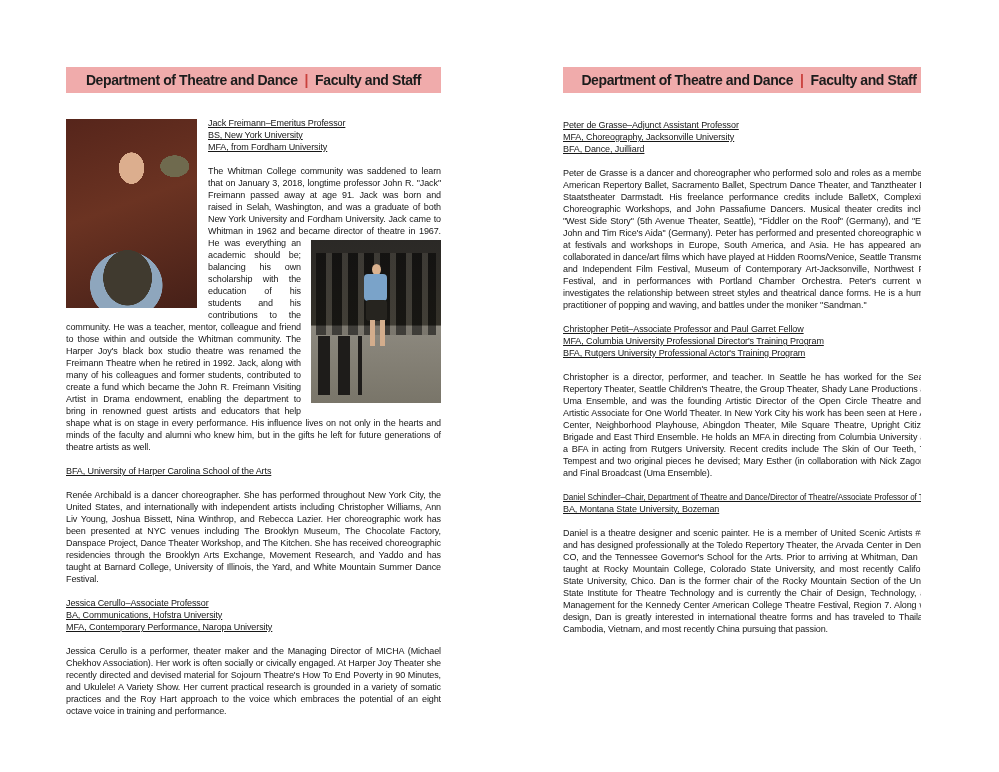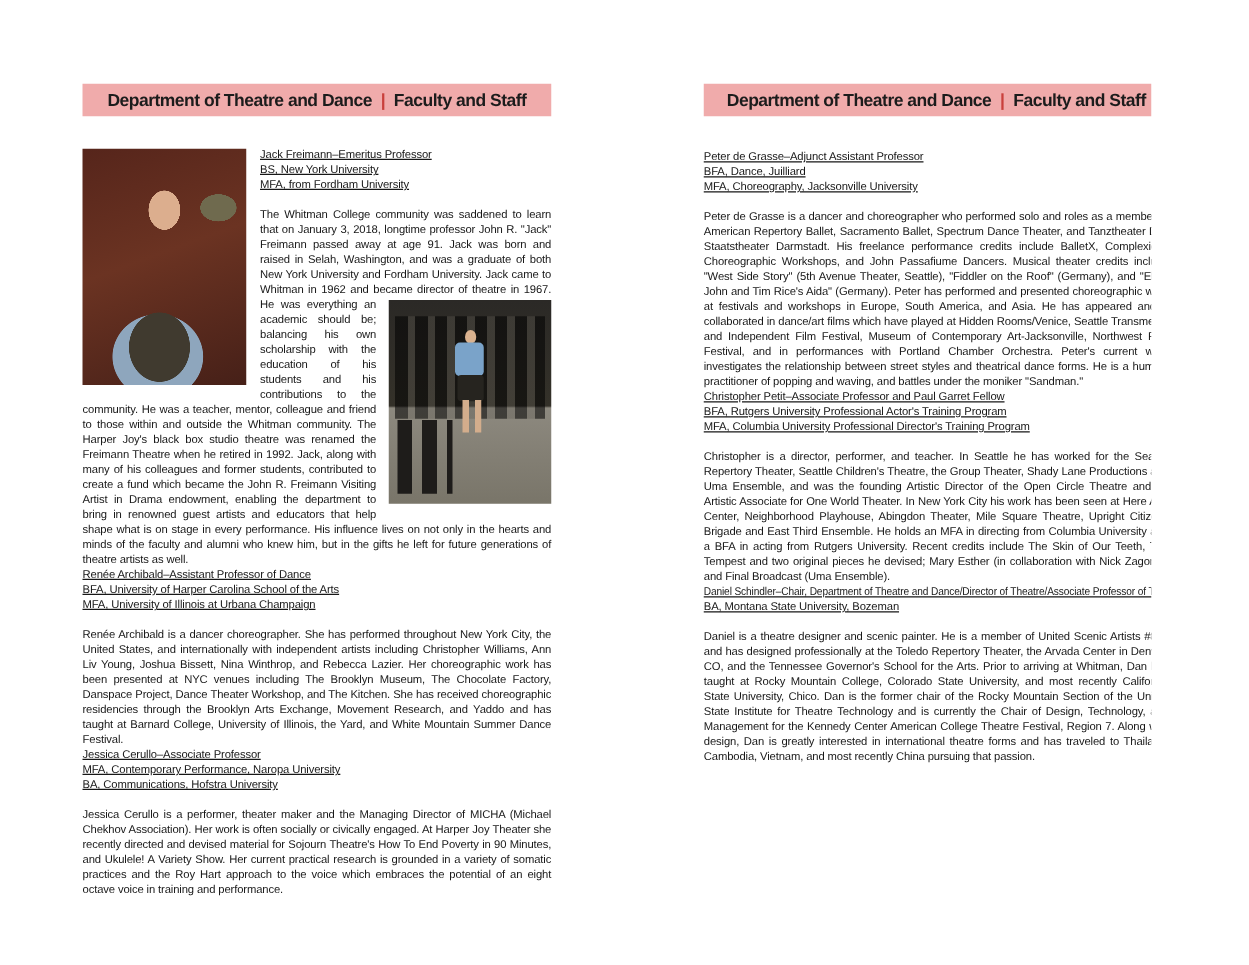--- a/index.html
+++ b/index.html
@@ -22,21 +22,21 @@
   .content {
     margin-top:24px;
     font-size:9px; line-height:12px; letter-spacing:-0.1px;
     color:#171717; text-align:justify;
   }
   .page-right .content { margin-top:26px; }
 
   .entry-title { font-weight:normal; text-align:left; white-space:nowrap; }
   .squeeze { transform:scaleX(0.9); transform-origin:0 50%; }
   .cred-block { text-align:left;text-decoration:underline; }
-  .section { margin-top:0; clear:both; }
+  .section { margin-top:12px; clear:both; }
   .bio { margin-top:12px; }
   .justify-last { text-align:justify; text-align-last:justify; }
 
   
   .photo-portrait {
     float:left; width:131px; height:189px; margin:2px 11px 6px 0;
     background:
       radial-gradient(ellipse 21px 26px at 50% 26%, #dcae8e 0 60%, rgba(0,0,0,0) 61%),
       radial-gradient(ellipse 24px 18px at 83% 25%, #6f6a4e 0 60%, rgba(0,0,0,0) 61%),
       radial-gradient(ellipse 44px 50px at 47% 84%, #403a2f 0 55%, rgba(0,0,0,0) 56%),
@@ -92,62 +92,60 @@
           <span class="fig fig-head"></span>
           <span class="fig fig-shirt"></span>
           <span class="fig fig-shorts"></span>
           <span class="fig fig-legs"></span>
         </span>
         <span>was everything an academic should be; balancing his own scholarship with the education of his students and his contributions to the community. He was a teacher, mentor, colleague and friend to those within and outside the Whitman community. The Harper Joy's black box studio theatre was renamed the Freimann Theatre when he retired in 1992. Jack, along with many of his colleagues and former students, contributed to create a fund which became the John R. Freimann Visiting Artist in Drama endowment, enabling the department to bring in renowned guest artists and educators that help shape what is on stage in every performance. His influence lives on not only in the hearts and minds of the faculty and alumni who knew him, but in the gifts he left for future generations of theatre artists as well.</span>
       </p>
 
       <div class="section">
         <div class="cred-block">
-          <div class="entry-title">Renée Archibald–Assistant Professor of Dance</div>
           <div>BFA, University of Harper Carolina School of the Arts</div>
-          <div>MFA, University of Illinois at Urbana Champaign</div>
         </div>
         <p class="bio">Renée Archibald is a dancer choreographer. She has performed throughout New York City, the United States, and internationally with independent artists including Christopher Williams, Ann Liv Young, Joshua Bissett, Nina Winthrop, and Rebecca Lazier. Her choreographic work has been presented at NYC venues including The Brooklyn Museum, The Chocolate Factory, Danspace Project, Dance Theater Workshop, and The Kitchen. She has received choreographic residencies through the Brooklyn Arts Exchange, Movement Research, and Yaddo and has taught at Barnard College, University of Illinois, the Yard, and White Mountain Summer Dance Festival.</p>
       </div>
 
       <div class="section">
         <div class="cred-block">
           <div class="entry-title">Jessica Cerullo–Associate Professor</div>
+          <div>BA, Communications, Hofstra University</div>
           <div>MFA, Contemporary Performance, Naropa University</div>
-          <div>BA, Communications, Hofstra University</div>
         </div>
         <p class="bio">Jessica Cerullo is a performer, theater maker and the Managing Director of MICHA (Michael Chekhov Association). Her work is often socially or civically engaged. At Harper Joy Theater she recently directed and devised material for Sojourn Theatre's How To End Poverty in 90 Minutes, and Ukulele! A Variety Show. Her current practical research is grounded in a variety of somatic practices and the Roy Hart approach to the voice which embraces the potential of an eight octave voice in training and performance.</p>
       </div>
 
     </div>
   </div>
 
   <div class="page page-right">
     <div class="header-bar">
       <span>Department of Theatre and Dance</span>
       <span class="pipe">|</span>
       <span>Faculty and Staff</span>
     </div>
 
     <div class="content">
 
       <div class="section" style="margin-top:16px">
         <div class="cred-block">
           <div class="entry-title">Peter de Grasse–Adjunct Assistant Professor</div>
+          <div>MFA, Choreography, Jacksonville University</div>
           <div>BFA, Dance, Juilliard</div>
-          <div>MFA, Choreography, Jacksonville University</div>
         </div>
         <p class="bio">Peter de Grasse is a dancer and choreographer who performed solo and roles as a member of American Repertory Ballet, Sacramento Ballet, Spectrum Dance Theater, and Tanztheater Des Staatstheater Darmstadt. His freelance performance credits include BalletX, Complexions Choreographic Workshops, and John Passafiume Dancers. Musical theater credits include "West Side Story" (5th Avenue Theater, Seattle), "Fiddler on the Roof" (Germany), and "Elton John and Tim Rice's Aida" (Germany). Peter has performed and presented choreographic work at festivals and workshops in Europe, South America, and Asia.  He has appeared and/or collaborated in dance/art films which have played at Hidden Rooms/Venice, Seattle Transmedia and Independent Film Festival, Museum of Contemporary Art-Jacksonville, Northwest Film Festival, and in performances with Portland Chamber Orchestra. Peter's current work investigates the relationship between street styles and theatrical dance forms.  He is a humble practitioner of popping and waving, and battles under the moniker "Sandman."</p>
       </div>
 
       <div class="section">
         <div class="cred-block">
           <div class="entry-title">Christopher Petit–Associate Professor and Paul Garret Fellow</div>
+          <div>MFA, Columbia University Professional Director's Training Program</div>
           <div>BFA, Rutgers University Professional Actor's Training Program</div>
-          <div>MFA, Columbia University Professional Director's Training Program</div>
         </div>
         <p class="bio">Christopher is a director, performer, and teacher. In Seattle he has worked for the Seattle Repertory Theater, Seattle Children's Theatre, the Group Theater, Shady Lane Productions and Uma Ensemble, and was the founding Artistic Director of the Open Circle Theatre and an Artistic Associate for One World Theater. In New York City his work has been seen at Here Arts Center, Neighborhood Playhouse, Abingdon Theater, Mile Square Theatre, Upright Citizens Brigade and East Third Ensemble. He holds an MFA in directing from Columbia University and a BFA in acting from Rutgers University. Recent credits include The Skin of Our Teeth, The Tempest and two original pieces he devised; Mary Esther (in collaboration with Nick Zagone), and Final Broadcast (Uma Ensemble).</p>
       </div>
 
       <div class="section">
         <div class="cred-block">
           <div class="entry-title squeeze">Daniel Schindler–Chair, Department of Theatre and Dance/Director of Theatre/Associate Professor of Theatre</div>
           <div>BA, Montana State University, Bozeman</div>
         </div>
         <p class="bio">Daniel is a theatre designer and scenic painter.  He is a member of United Scenic Artists #829 and has designed professionally at the Toledo Repertory Theater, the Arvada Center in Denver, CO, and the Tennessee Governor's School for the Arts.  Prior to arriving at Whitman, Dan has taught at Rocky Mountain College, Colorado State University, and most recently California State University, Chico.  Dan is the former chair of the Rocky Mountain Section of the United State Institute for Theatre Technology and is currently the Chair of Design, Technology, and Management for the Kennedy Center American College Theatre Festival, Region 7.  Along with design, Dan is greatly interested in international theatre forms and has traveled to Thailand, Cambodia, Vietnam, and most recently China pursuing that passion.</p>

